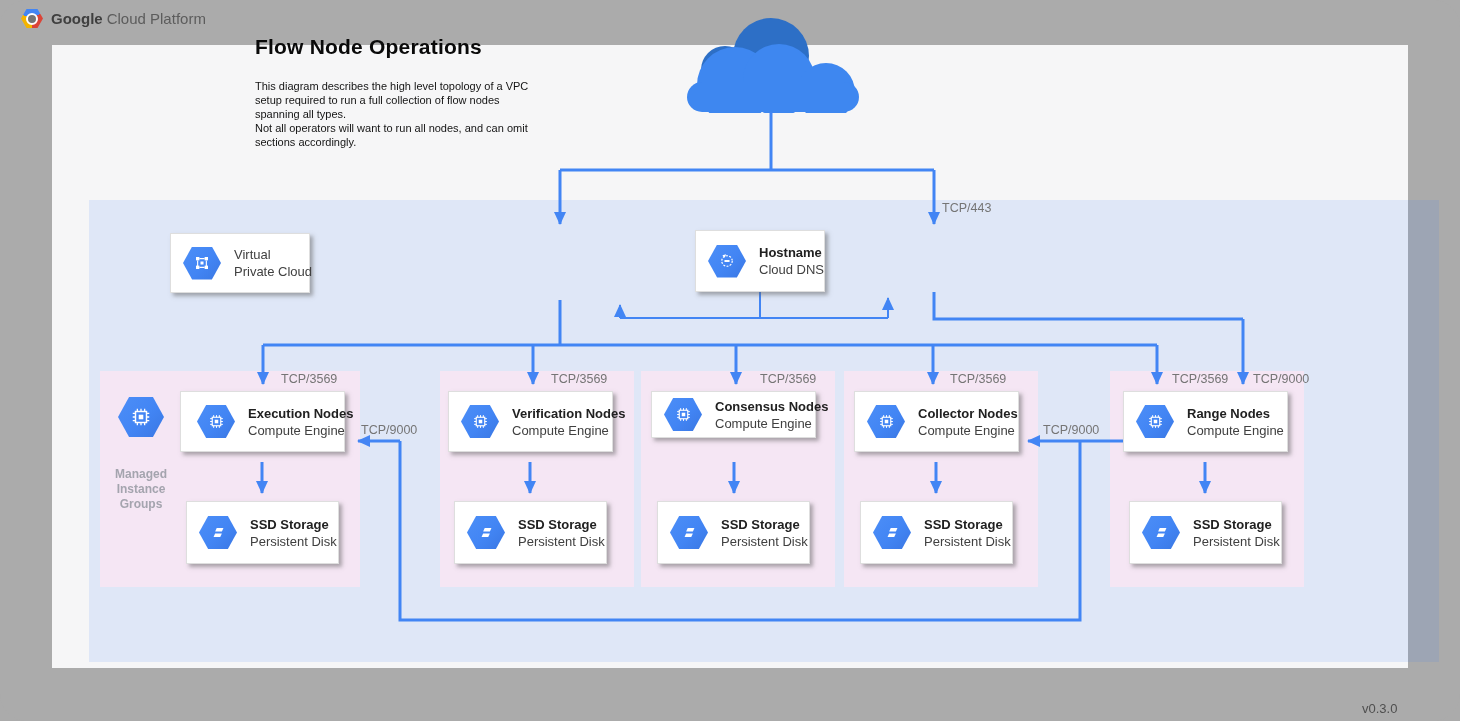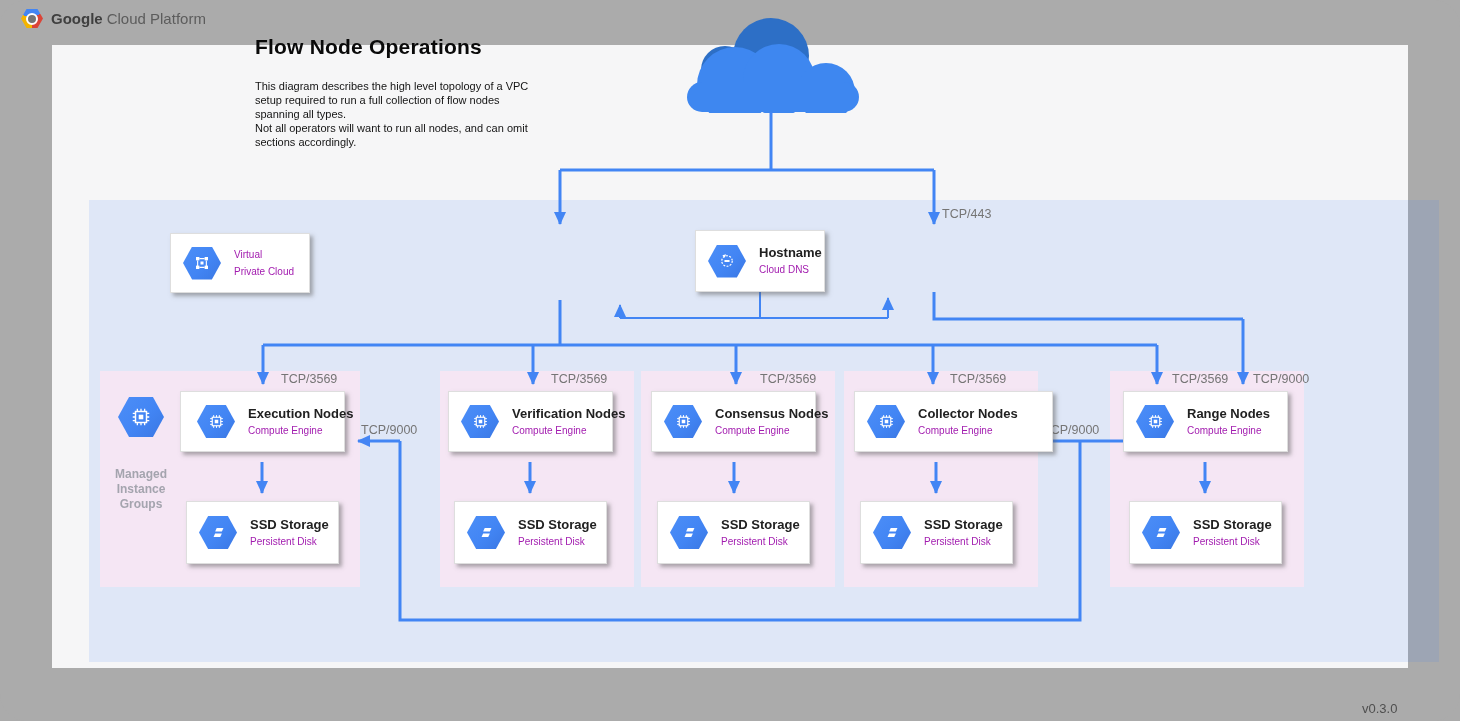--- a/index.html
+++ b/index.html
@@ -31,21 +31,21 @@
   .page-desc{position:absolute; left:255px; top:79px; width:274px; font-size:11px; line-height:14px; color:#141414; white-space:pre-line;}
   .version{position:absolute; left:1362px; top:701px; font-size:13px; color:#4f4f4f;}
 
   
   .card{position:absolute; background:#fff; border:1px solid #dedede;
     box-shadow:3px 3px 4px rgba(95,95,95,.5);
     display:flex; align-items:center; gap:13px; padding:0 8px 0 12px; box-sizing:border-box;}
   .stack::before{content:''; position:absolute; left:8px; top:8px; width:100%; height:100%;
     background:#fff; border:1px solid #dedede; box-shadow:3px 3px 4px rgba(95,95,95,.5); z-index:-1;}
   .card-title{font-size:13px; font-weight:700; color:#212121; line-height:17px; white-space:nowrap;}
-  .card-sub{font-size:10px; color:#a21caf; line-height:17px; white-space:nowrap;}
+  .card-sub{font-size:13px; color:#404040; line-height:17px; white-space:nowrap;}
   .hex{flex:0 0 auto; width:38px; height:33px; display:flex; align-items:center; justify-content:center;
     background:linear-gradient(135deg,#4c8ef7 0%, #4285f4 55%, #3a77e3 100%);
     clip-path:polygon(24% 0,76% 0,100% 50%,76% 100%,24% 100%,0 50%);}
   .hex.big{width:46px; height:40px;}
 
   
   .mig{position:absolute; left:96px; top:397px; width:90px; text-align:center;}
   .mig .hex{margin:0 auto;}
   .mig-label{margin-top:30px; font-size:12px; font-weight:700; color:#a4a4ae; line-height:15px; white-space:pre-line;}
 
@@ -121,21 +121,21 @@
       <path d="M1205 462 V493" marker-end="url(#arr)"></path>
     </g>
     <g stroke="#4285f4" stroke-width="2" fill="none">
 
       <path d="M760 292 V318 M620 318 H888"></path>
       <path d="M620 318 V305" marker-end="url(#arr)"></path>
       <path d="M888 318 V298" marker-end="url(#arr)"></path>
     </g>
   </svg>
 
-  <span class="port" style="left:942px; top:207px;">TCP/443</span>
+  <span class="port" style="left:942px; top:201px;">TCP/443</span>
   <span class="port" style="left:281px; top:372px;">TCP/3569</span>
   <span class="port" style="left:551px; top:372px;">TCP/3569</span>
   <span class="port" style="left:760px; top:372px;">TCP/3569</span>
   <span class="port" style="left:950px; top:372px;">TCP/3569</span>
   <span class="port" style="left:1172px; top:372px;">TCP/3569</span>
   <span class="port" style="left:1253px; top:372px;">TCP/9000</span>
   <span class="port" style="left:361px; top:423px;">TCP/9000</span>
   <span class="port" style="left:1043px; top:423px;">TCP/9000</span>
 
   <div class="card" style="left:170px; top:233px; width:140px; height:60px;">
@@ -205,35 +205,35 @@
           <rect x="6" y="6" width="12" height="12" fill="none" stroke="#fff" stroke-width="1.6"></rect>
           <rect x="9.5" y="9.5" width="5" height="5" fill="#fff"></rect>
         </svg>
     </span>
     <div>
       <div class="card-title">Verification Nodes</div>
       <div class="card-sub">Compute Engine</div>
     </div>
   </div>
 
-  <div class="card stack" style="left:651px; top:391px; width:165px; height:61px;">
+  <div class="card stack" style="left:651px; top:391px; width:165px; height:47px;">
     <span class="hex">
       <svg width="17" height="17" viewBox="0 0 24 24">
           <path stroke="#fff" stroke-width="1.4" fill="none" d="M8 3v3M12 3v3M16 3v3M8 18v3M12 18v3M16 18v3M3 8h3M3 12h3M3 16h3M18 8h3M18 12h3M18 16h3"></path>
           <rect x="6" y="6" width="12" height="12" fill="none" stroke="#fff" stroke-width="1.6"></rect>
           <rect x="9.5" y="9.5" width="5" height="5" fill="#fff"></rect>
         </svg>
     </span>
     <div>
       <div class="card-title">Consensus Nodes</div>
       <div class="card-sub">Compute Engine</div>
     </div>
   </div>
 
-  <div class="card stack" style="left:854px; top:391px; width:199px; height:61px;">
+  <div class="card stack" style="left:854px; top:391px; width:165px; height:61px;">
     <span class="hex">
       <svg width="17" height="17" viewBox="0 0 24 24">
           <path stroke="#fff" stroke-width="1.4" fill="none" d="M8 3v3M12 3v3M16 3v3M8 18v3M12 18v3M16 18v3M3 8h3M3 12h3M3 16h3M18 8h3M18 12h3M18 16h3"></path>
           <rect x="6" y="6" width="12" height="12" fill="none" stroke="#fff" stroke-width="1.6"></rect>
           <rect x="9.5" y="9.5" width="5" height="5" fill="#fff"></rect>
         </svg>
     </span>
     <div>
       <div class="card-title">Collector Nodes</div>
       <div class="card-sub">Compute Engine</div>

